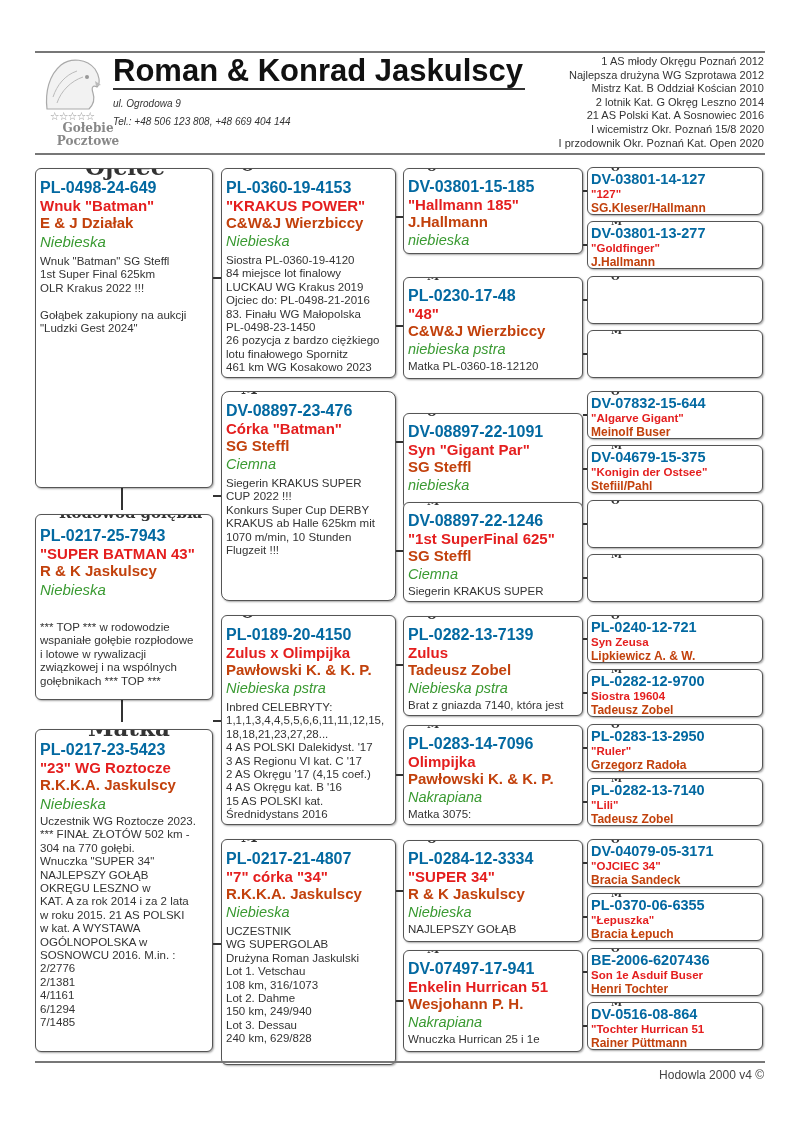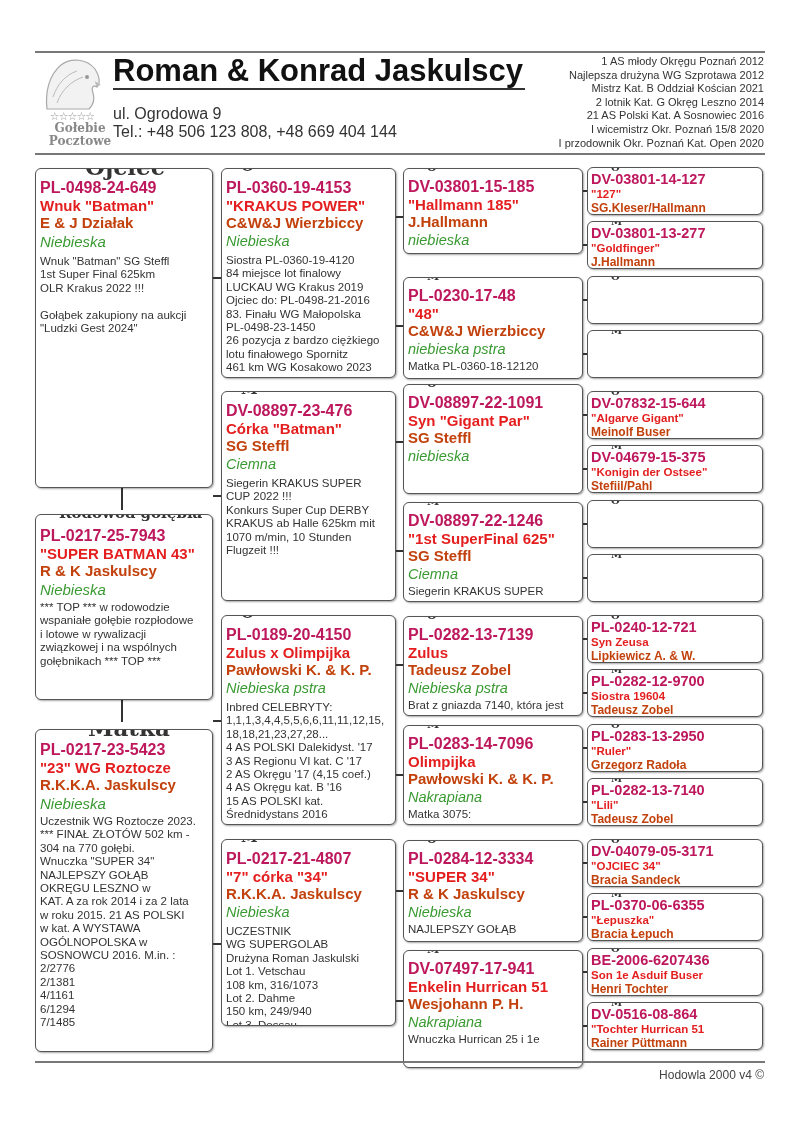--- a/index.html
+++ b/index.html
@@ -5,39 +5,39 @@
   * { box-sizing: border-box; margin: 0; padding: 0; }
   html, body { width: 800px; height: 1131px; background: #ffffff; overflow: hidden; }
   body { font-family: "Liberation Sans", sans-serif; color: #222; position: relative; }
 
   .hr { position: absolute; left: 35px; width: 730px; height: 2px; background: #777; }
 
   
   .logo { position: absolute; left: 33px; top: 57px; width: 78px; height: 92px; }
   .logo svg { position: absolute; left: 10px; top: 0; }
   .logo .stars { position: absolute; left: 0; top: 53px; width: 78px; text-align: center; font-size: 11px; color: #999; letter-spacing: -1px; }
-  .logo .t1, .logo .t2 { position: absolute; left: 8px; width: 78px; text-align: center; font-family: "DejaVu Serif", serif; font-weight: bold; color: #888; font-size: 12px; }
+  .logo .t1, .logo .t2 { position: absolute; left: 16px; width: 78px; text-align: center; font-family: "DejaVu Serif", serif; font-weight: bold; color: #888; font-size: 12px; }
   .logo .t1 { top: 64px; }
   .logo .t2 { top: 77px; }
 
   .title { position: absolute; left: 113px; top: 54px; font-size: 31px; font-weight: bold; color: #111; border-bottom: 2px solid #333; line-height: 34px; padding-right: 2px; }
-  .addr { position: absolute; left: 113px; top: 105px; font-size: 16px; color: #333; line-height: 17.5px; }
+  .addr { position: absolute; left: 113px; top: 95px; font-size: 10px; color: #333; line-height: 17.5px; font-style: italic; }
 
   .achievements { position: absolute; right: 36px; top: 55px; text-align: right; font-size: 11px; line-height: 13.6px; color: #333; }
 
   
   .card { position: absolute; border: 1.5px solid #555; border-radius: 6px; background: #fff; box-shadow: 1px 1px 2px rgba(0,0,0,0.35); padding: 3px 4px 2px 4px; overflow: hidden; }
   .card .legend { position: absolute; top: -11px; background: #fff; font-family: "DejaVu Serif", serif; font-weight: bold; color: #333; padding: 0 3px; line-height: 16px; }
   .legend.big { font-size: 23px; top: -15px; padding: 0 4px; line-height: 26px; }
   .legend.mid { font-size: 15px; top: -11px; line-height: 18px; }
   .legend.g2 { font-size: 15px; top: -11px; line-height: 16px; }
   .legend.g3 { font-size: 11px; top: -7px; line-height: 12px; }
   .legend.g4 { font-size: 10px; top: -6px; line-height: 11px; }
 
-  .ring { font-weight: bold; color: #be185d; }
+  .ring { font-weight: bold; color: #0369a1; }
   .name { font-weight: bold; color: #e41e1e; }
   .breeder { font-weight: bold; color: #c2410c; }
   .color { font-style: italic; color: #3a9a32; }
   .notes { color: #333; white-space: pre-line; }
 
   .g1 .ring { font-size: 16px; line-height: 19px; }
   .g1 .name { font-size: 15px; line-height: 17px; }
   .g1 .breeder { font-size: 15px; line-height: 18px; }
   .g1 .color { font-size: 15px; line-height: 19px; }
   .g1 .notes { font-size: 11.5px; line-height: 13.4px; margin-top: 4px; }
@@ -84,21 +84,21 @@
 
 <div class="title">Roman &amp; Konrad Jaskulscy</div>
 <div class="addr">
   <div>ul. Ogrodowa 9</div>
   <div>Tel.: +48 506 123 808, +48 669 404 144</div>
 </div>
 
 <div class="achievements">
   <div>1 AS młody Okręgu Poznań 2012</div>
   <div>Najlepsza drużyna WG Szprotawa 2012</div>
-  <div>Mistrz Kat. B Oddział Kościan 2021</div>
+  <div>Mistrz Kat. B Oddział Kościan 2010</div>
   <div>2 lotnik Kat. G Okręg Leszno 2014</div>
   <div>21 AS Polski Kat. A Sosnowiec 2016</div>
   <div>I wicemistrz Okr. Poznań 15/8 2020</div>
   <div>I przodownik Okr. Poznań Kat. Open 2020</div>
 </div>
 
 <div class="hr" style="top:153px;"></div>
 
 <div class="line-v" style="left:121px; top:488px; height:22px;"></div>
 <div class="line-v" style="left:121px; top:700px; height:22px;"></div>
@@ -116,21 +116,21 @@
 Gołąbek zakupiony na aukcji
 "Ludzki Gest 2024"</div>
 </div>
 
 <div class="card g1" style="left:35px; top:514px; width:178px; height:186px;">
   <span class="legend mid" style="left:20px;">Rodowód gołębia</span>
   <div class="ring" style="margin-top:8px;">PL-0217-25-7943</div>
   <div class="name">"SUPER BATMAN 43"</div>
   <div class="breeder">R &amp; K Jaskulscy</div>
   <div class="color">Niebieska</div>
-  <div class="notes" style="margin-top:2px;">*** TOP *** w rodowodzie
+  <div class="notes" style="margin-top:22px;">*** TOP *** w rodowodzie
 wspaniałe gołębie rozpłodowe
 i lotowe w rywalizacji
 związkowej i na wspólnych
 gołębnikach *** TOP ***</div>
 </div>
 
 <div class="card g1" style="left:35px; top:729px; width:178px; height:323px;">
   <span class="legend big" style="left:48px;">Matka</span>
   <div class="ring" style="margin-top:7px;">PL-0217-23-5423</div>
   <div class="name">"23" WG Roztocze</div>
@@ -168,21 +168,21 @@
   <div class="notes">Siostra PL-0360-19-4120
 84 miejsce lot finalowy
 LUCKAU WG Krakus 2019
 Ojciec do: PL-0498-21-2016
 83. Finału WG Małopolska
 PL-0498-23-1450
 26 pozycja z bardzo ciężkiego
 lotu finałowego Spornitz
 461 km WG Kosakowo 2023</div>
 </div>
-<div class="card g2" style="left:221px; top:391px; width:175px; height:210px;">
+<div class="card g2" style="left:221px; top:391px; width:175px; height:210px;border-radius:8px;">
   <span class="legend g2" style="left:16px;">M</span>
   <div class="ring">DV-08897-23-476</div>
   <div class="name">Córka "Batman"</div>
   <div class="breeder">SG Steffl</div>
   <div class="color">Ciemna</div>
   <div class="notes">Siegerin KRAKUS SUPER
 CUP 2022 !!!
 Konkurs Super Cup DERBY
 KRAKUS ab Halle 625km mit
 1070 m/min, 10 Stunden
@@ -197,21 +197,21 @@
   <div class="notes">Inbred CELEBRYTY:
 1,1,1,3,4,4,5,5,6,6,11,11,12,15,
 18,18,21,23,27,28...
 4 AS POLSKI Dalekidyst. '17
 3 AS Regionu VI kat. C '17
 2 AS Okręgu '17 (4,15 coef.)
 4 AS Okręgu kat. B '16
 15 AS POLSKI kat.
 Średnidystans 2016</div>
 </div>
-<div class="card g2" style="left:221px; top:839px; width:175px; height:187px;">
+<div class="card g2" style="left:221px; top:839px; width:175px; height:226px;">
   <span class="legend g2" style="left:16px;">M</span>
   <div class="ring">PL-0217-21-4807</div>
   <div class="name">"7" córka "34"</div>
   <div class="breeder">R.K.K.A. Jaskulscy</div>
   <div class="color">Niebieska</div>
   <div class="notes">UCZESTNIK
 WG SUPERGOLAB
 Drużyna Roman Jaskulski
 Lot 1. Vetschau
 108 km, 316/1073
@@ -239,21 +239,21 @@
   <div class="notes">Ojciec do;</div>
 </div>
 <div class="card g3" style="left:403px; top:277px; width:180px; height:102px;">
   <span class="legend g3" style="left:20px;">M</span>
   <div class="ring">PL-0230-17-48</div>
   <div class="name">"48"</div>
   <div class="breeder">C&amp;W&amp;J Wierzbiccy</div>
   <div class="color">niebieska pstra</div>
   <div class="notes">Matka PL-0360-18-12120</div>
 </div>
-<div class="card g3" style="left:403px; top:384px; width:180px; height:110px;">
+<div class="card g3" style="left:403px; top:413px; width:180px; height:96px;">
   <span class="legend g3" style="left:20px;">O</span>
   <div class="ring">DV-08897-22-1091</div>
   <div class="name">Syn "Gigant Par"</div>
   <div class="breeder">SG Steffl</div>
   <div class="color">niebieska</div>
   <div class="notes"></div>
 </div>
 <div class="card g3" style="left:403px; top:502px; width:180px; height:100px;">
   <span class="legend g3" style="left:20px;">M</span>
   <div class="ring">DV-08897-22-1246</div>
@@ -279,21 +279,21 @@
   <div class="notes">Matka 3075:</div>
 </div>
 <div class="card g3" style="left:403px; top:840px; width:180px; height:102px;">
   <span class="legend g3" style="left:20px;">O</span>
   <div class="ring">PL-0284-12-3334</div>
   <div class="name">"SUPER 34"</div>
   <div class="breeder">R &amp; K Jaskulscy</div>
   <div class="color">Niebieska</div>
   <div class="notes">NAJLEPSZY GOŁĄB</div>
 </div>
-<div class="card g3" style="left:403px; top:950px; width:180px; height:118px;">
+<div class="card g3" style="left:403px; top:950px; width:180px; height:102px;">
   <span class="legend g3" style="left:20px;">M</span>
   <div class="ring">DV-07497-17-941</div>
   <div class="name">Enkelin Hurrican 51</div>
   <div class="breeder">Wesjohann P. H.</div>
   <div class="color">Nakrapiana</div>
   <div class="notes">Wnuczka Hurrican 25 i 1e</div>
 </div>
 
 <div class="line-h" style="left:583px; top:190px; width:6px;"></div>
 <div class="line-h" style="left:583px; top:244px; width:6px;"></div>

